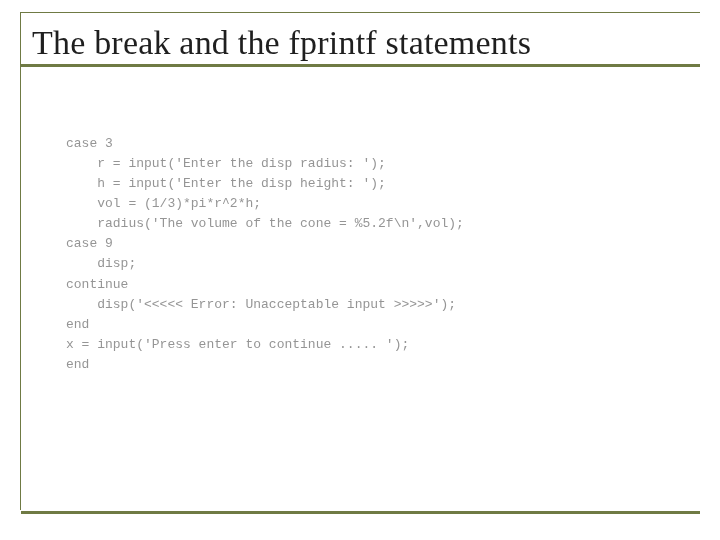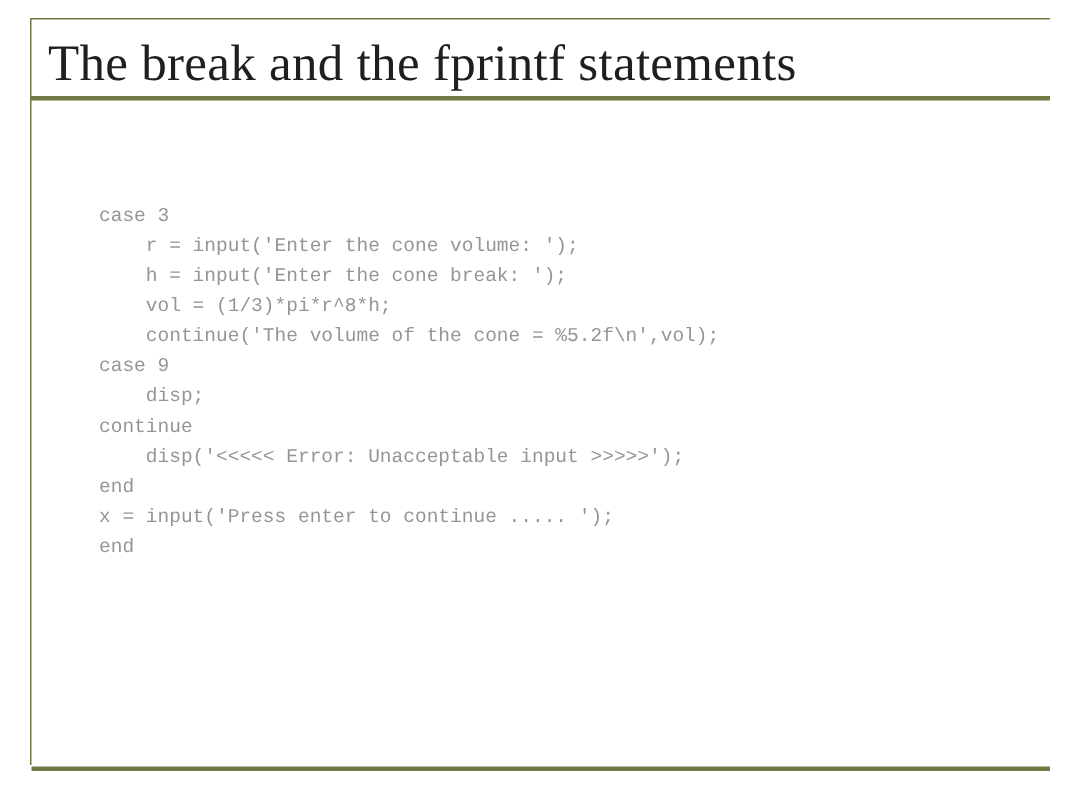--- a/index.html
+++ b/index.html
@@ -81,24 +81,24 @@
 
   <div class="frame-outer"></div>
   <div class="title-underline"></div>
 
   <div class="title-wrap">
     <div class="title">The break and the fprintf statements</div>
   </div>
 
   <div class="code-area">
 <span class="blur">case 3</span>
-<span class="blur">    r = input('Enter the cone volume: ');</span>
-<span class="blur">    h = input('Enter the cone break: ');</span>
-<span class="blur">    vol = (1/3)*pi*r^8*h;</span>
-<span class="blur">    continue('The volume of the cone = %5.2f\n',vol);</span>
+<span class="blur">    r = input('Enter the disp radius: ');</span>
+<span class="blur">    h = input('Enter the disp height: ');</span>
+<span class="blur">    vol = (1/3)*pi*r^2*h;</span>
+<span class="blur">    radius('The volume of the cone = %5.2f\n',vol);</span>
 <span class="blur">case 9</span>
 <span class="blur">    disp;</span>
 <span class="blur">continue</span>
 <span class="blur">    disp('&lt;&lt;&lt;&lt;&lt; Error: Unacceptable input &gt;&gt;&gt;&gt;&gt;');</span>
 <span class="blur">end</span>
 <span class="blur">x = input('Press enter to continue ..... ');</span>
 <span class="blur">end</span>
   </div>
 
 </div>

